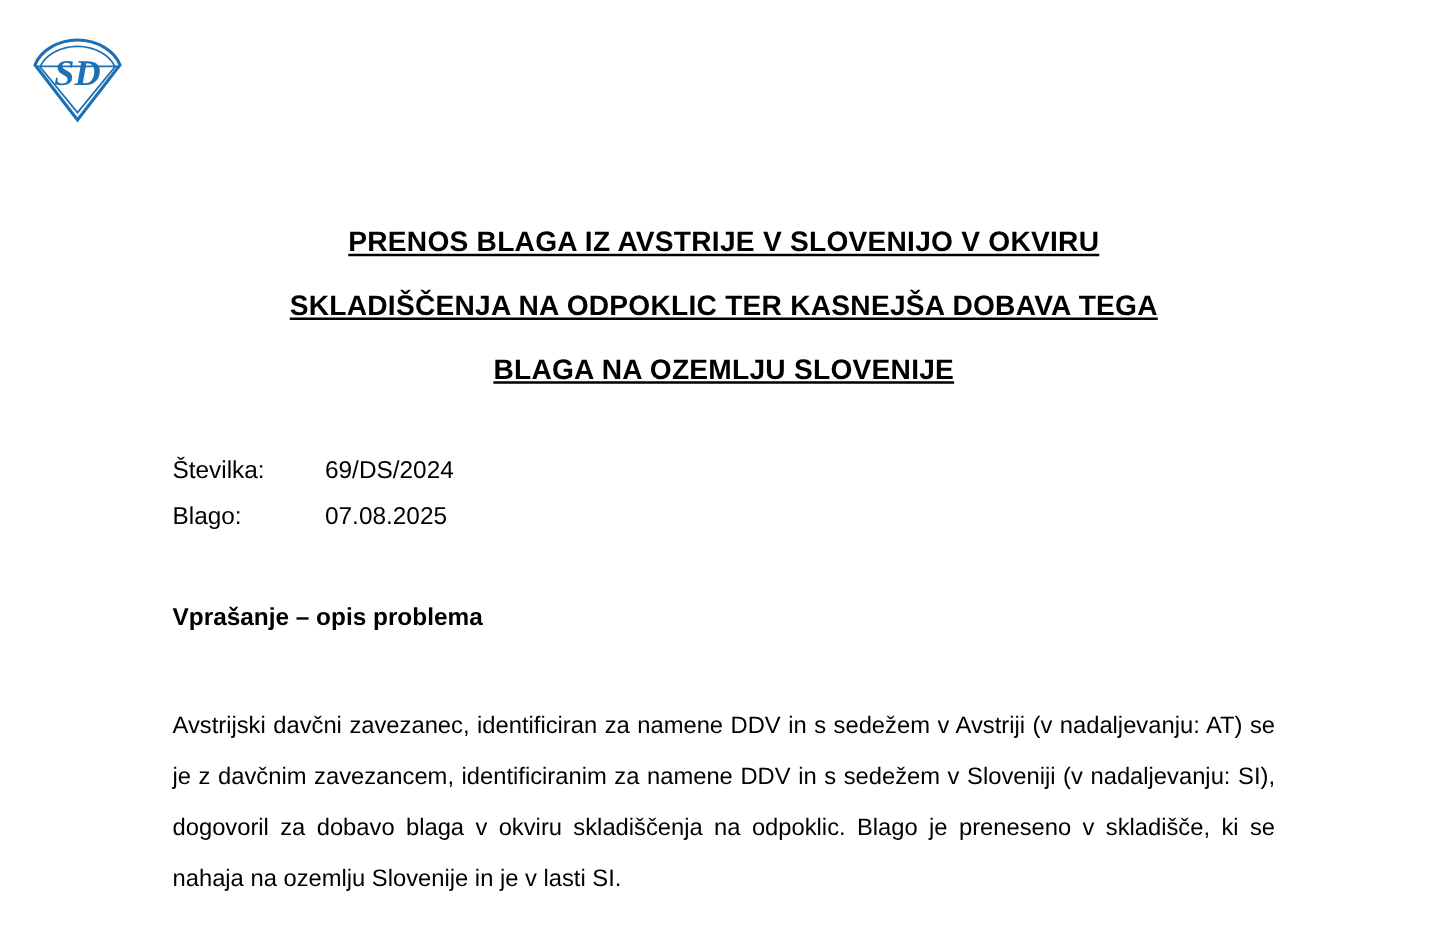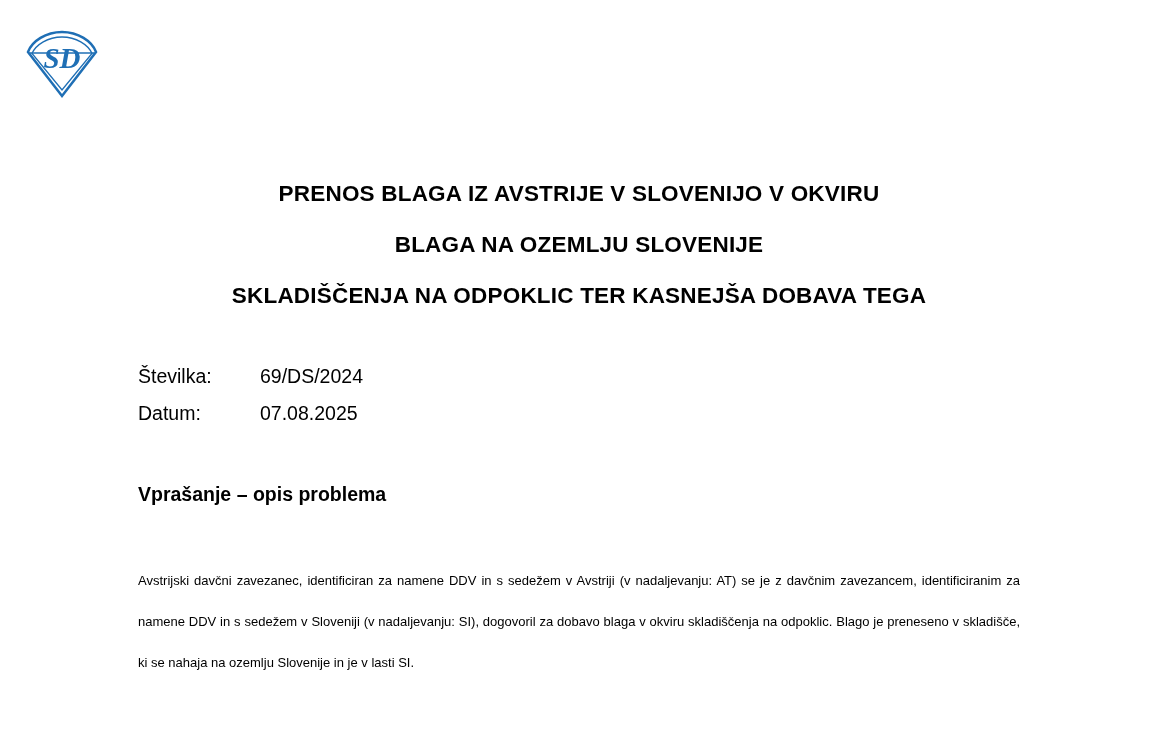--- a/index.html
+++ b/index.html
@@ -39,20 +39,21 @@
   .doc-title {
     position: absolute;
     left: 138px;
     top: 168px;
     width: 882px;
     text-align: center;
     font-size: 22.5px;
     font-weight: bold;
     letter-spacing: 0.2px;
     line-height: 51px;
+    text-decoration: underline;
   }
   .doc-title .tline {
     display: block;
     white-space: nowrap;
   }
 
   
   .meta {
     position: absolute;
     left: 138px;
@@ -82,21 +83,21 @@
     font-weight: bold;
     margin: 0;
   }
 
   
   .body-text {
     position: absolute;
     left: 138px;
     top: 560px;
     width: 882px;
-    font-size: 13px;
+    font-size: 19px;
     line-height: 41px;
     text-align: justify;
     text-justify: inter-word;
   }
   .body-text p {
     margin: 0;
   }
 </style>
 </head>
 <body>
@@ -111,31 +112,31 @@
       <path d="M40 9 C54 9 66 16.5 70 25.5 L40 62 L10 25.5 C14 16.5 26 9 40 9 Z" fill="none" stroke="#1f6fb5" stroke-width="1.4"></path>
 
       <path d="M8 25 L72 25" stroke="#1f6fb5" stroke-width="1.4" fill="none"></path>
 
       <text x="40" y="40" text-anchor="middle" font-family="Liberation Serif, serif" font-size="29" font-weight="bold" fill="#1f6fb5" font-style="italic">SD</text>
     </svg>
   </div>
 
   <div class="doc-title">
     <span class="tline">PRENOS BLAGA IZ AVSTRIJE V SLOVENIJO V OKVIRU</span>
+    <span class="tline">SKLADIŠČENJA NA ODPOKLIC TER KASNEJŠA DOBAVA TEGA</span>
     <span class="tline">BLAGA NA OZEMLJU SLOVENIJE</span>
-    <span class="tline">SKLADIŠČENJA NA ODPOKLIC TER KASNEJŠA DOBAVA TEGA</span>
   </div>
 
   <div class="meta">
     <div class="meta-row">
       <span class="meta-label">Številka:</span>
       <span class="meta-value">69/DS/2024</span>
     </div>
     <div class="meta-row">
-      <span class="meta-label">Datum:</span>
+      <span class="meta-label">Blago:</span>
       <span class="meta-value">07.08.2025</span>
     </div>
   </div>
 
   <h2 class="section-heading">Vprašanje – opis problema</h2>
 
   <div class="body-text">
     <p>Avstrijski davčni zavezanec, identificiran za namene DDV in s sedežem v Avstriji (v nadaljevanju: AT) se je z davčnim zavezancem, identificiranim za namene DDV in s sedežem v Sloveniji (v nadaljevanju: SI), dogovoril za dobavo blaga v okviru skladiščenja na odpoklic. Blago je preneseno v skladišče, ki se nahaja na ozemlju Slovenije in je v lasti SI.</p>
   </div>
 

